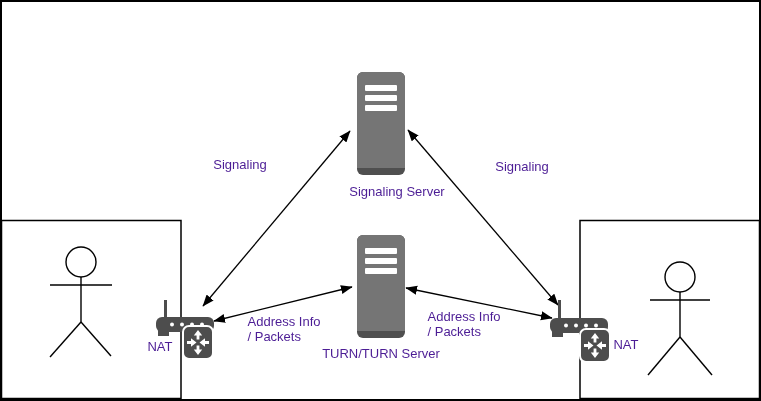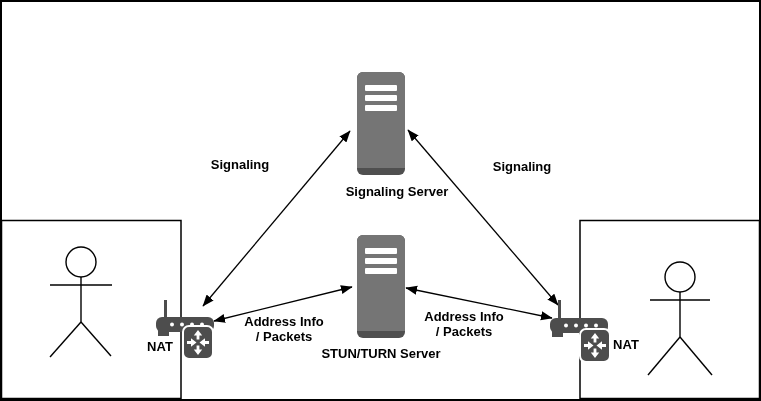--- a/index.html
+++ b/index.html
@@ -8,25 +8,23 @@
     width:761px;height:401px;
     background:#fff;
     font-family:"Liberation Sans",sans-serif;
     overflow:hidden;
   }
   #diagram-svg{position:absolute;left:0;top:0;}
   .lbl{
     position:absolute;
     transform:translate(-50%,-50%);
     font-size:13px;
-    color:#000000;
+    color:#4c1d95;
     white-space:nowrap;
-    text-align:center;
     line-height:15px;
-    font-weight:bold;
   }
 </style>
 </head>
 <body>
 
 <div id="canvas">
 
   <svg id="diagram-svg" width="761" height="401" viewBox="0 0 761 401">
     <defs>
       <marker id="arr" markerWidth="12" markerHeight="10" refX="8.5" refY="3.5" orient="auto-start-reverse" markerUnits="strokeWidth">
@@ -106,21 +104,21 @@
         <path d="M15 4 L10.8 9.5 L13.6 9.5 L13.6 13.5 L16.4 13.5 L16.4 9.5 L19.2 9.5 Z" fill="#fff"></path>
         <path d="M15 29 L10.8 23.5 L13.6 23.5 L13.6 19.5 L16.4 19.5 L16.4 23.5 L19.2 23.5 Z" fill="#fff"></path>
         <path d="M13.5 16.5 L8 12.3 L8 15.1 L4 15.1 L4 17.9 L8 17.9 L8 20.7 Z" fill="#fff"></path>
         <path d="M16.5 16.5 L22 12.3 L22 15.1 L26 15.1 L26 17.9 L22 17.9 L22 20.7 Z" fill="#fff"></path>
       </g>
     </g>
   </svg>
 
   <div class="lbl" style="left:397px;top:191px;">Signaling Server</div>
 
-  <div class="lbl" style="left:381px;top:353px;">STUN/TURN Server</div>
+  <div class="lbl" style="left:381px;top:353px;">TURN/TURN Server</div>
 
   <div class="lbl" style="left:240px;top:164px;">Signaling</div>
 
   <div class="lbl" style="left:522px;top:166px;">Signaling</div>
 
   <div class="lbl" style="left:284px;top:329px;">
     <div>Address Info</div>
     <div>/ Packets</div>
   </div>
 

